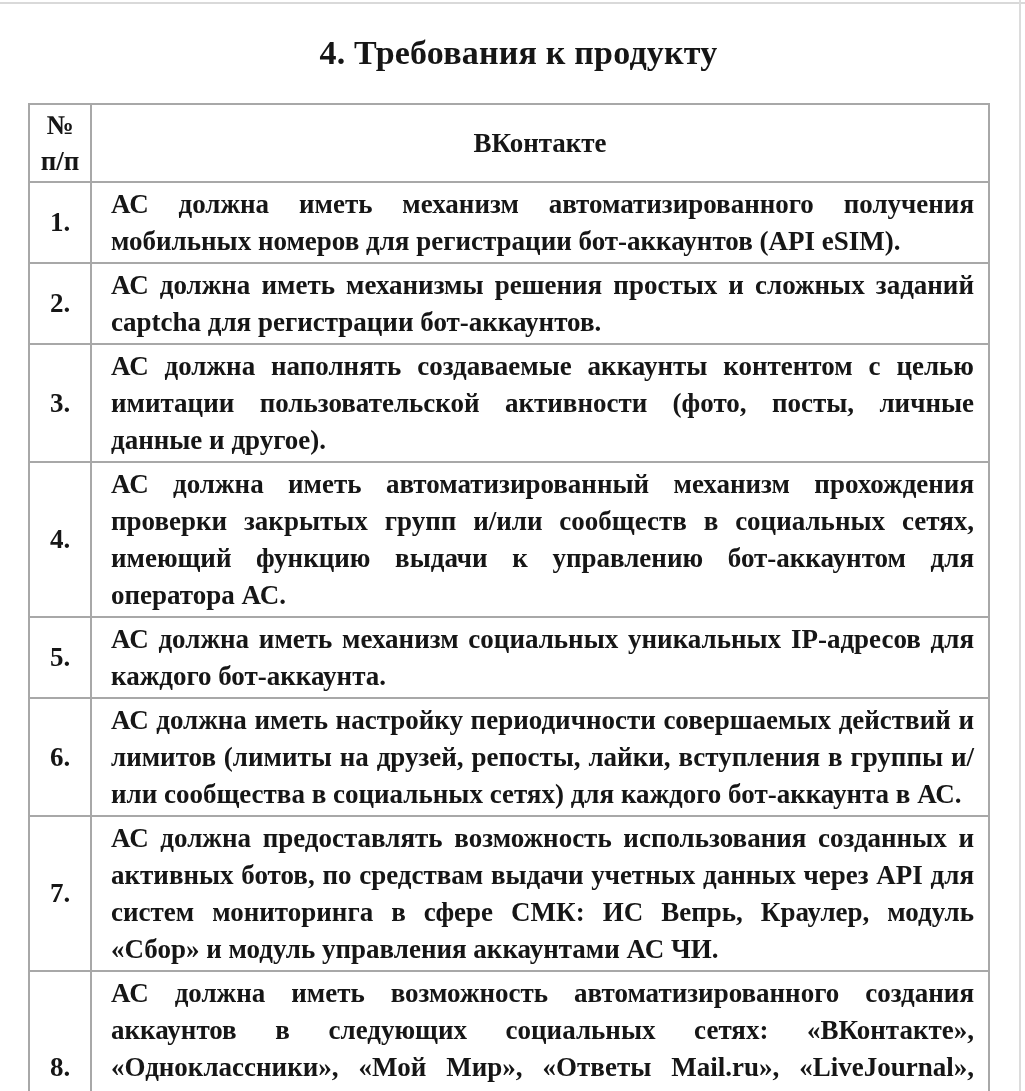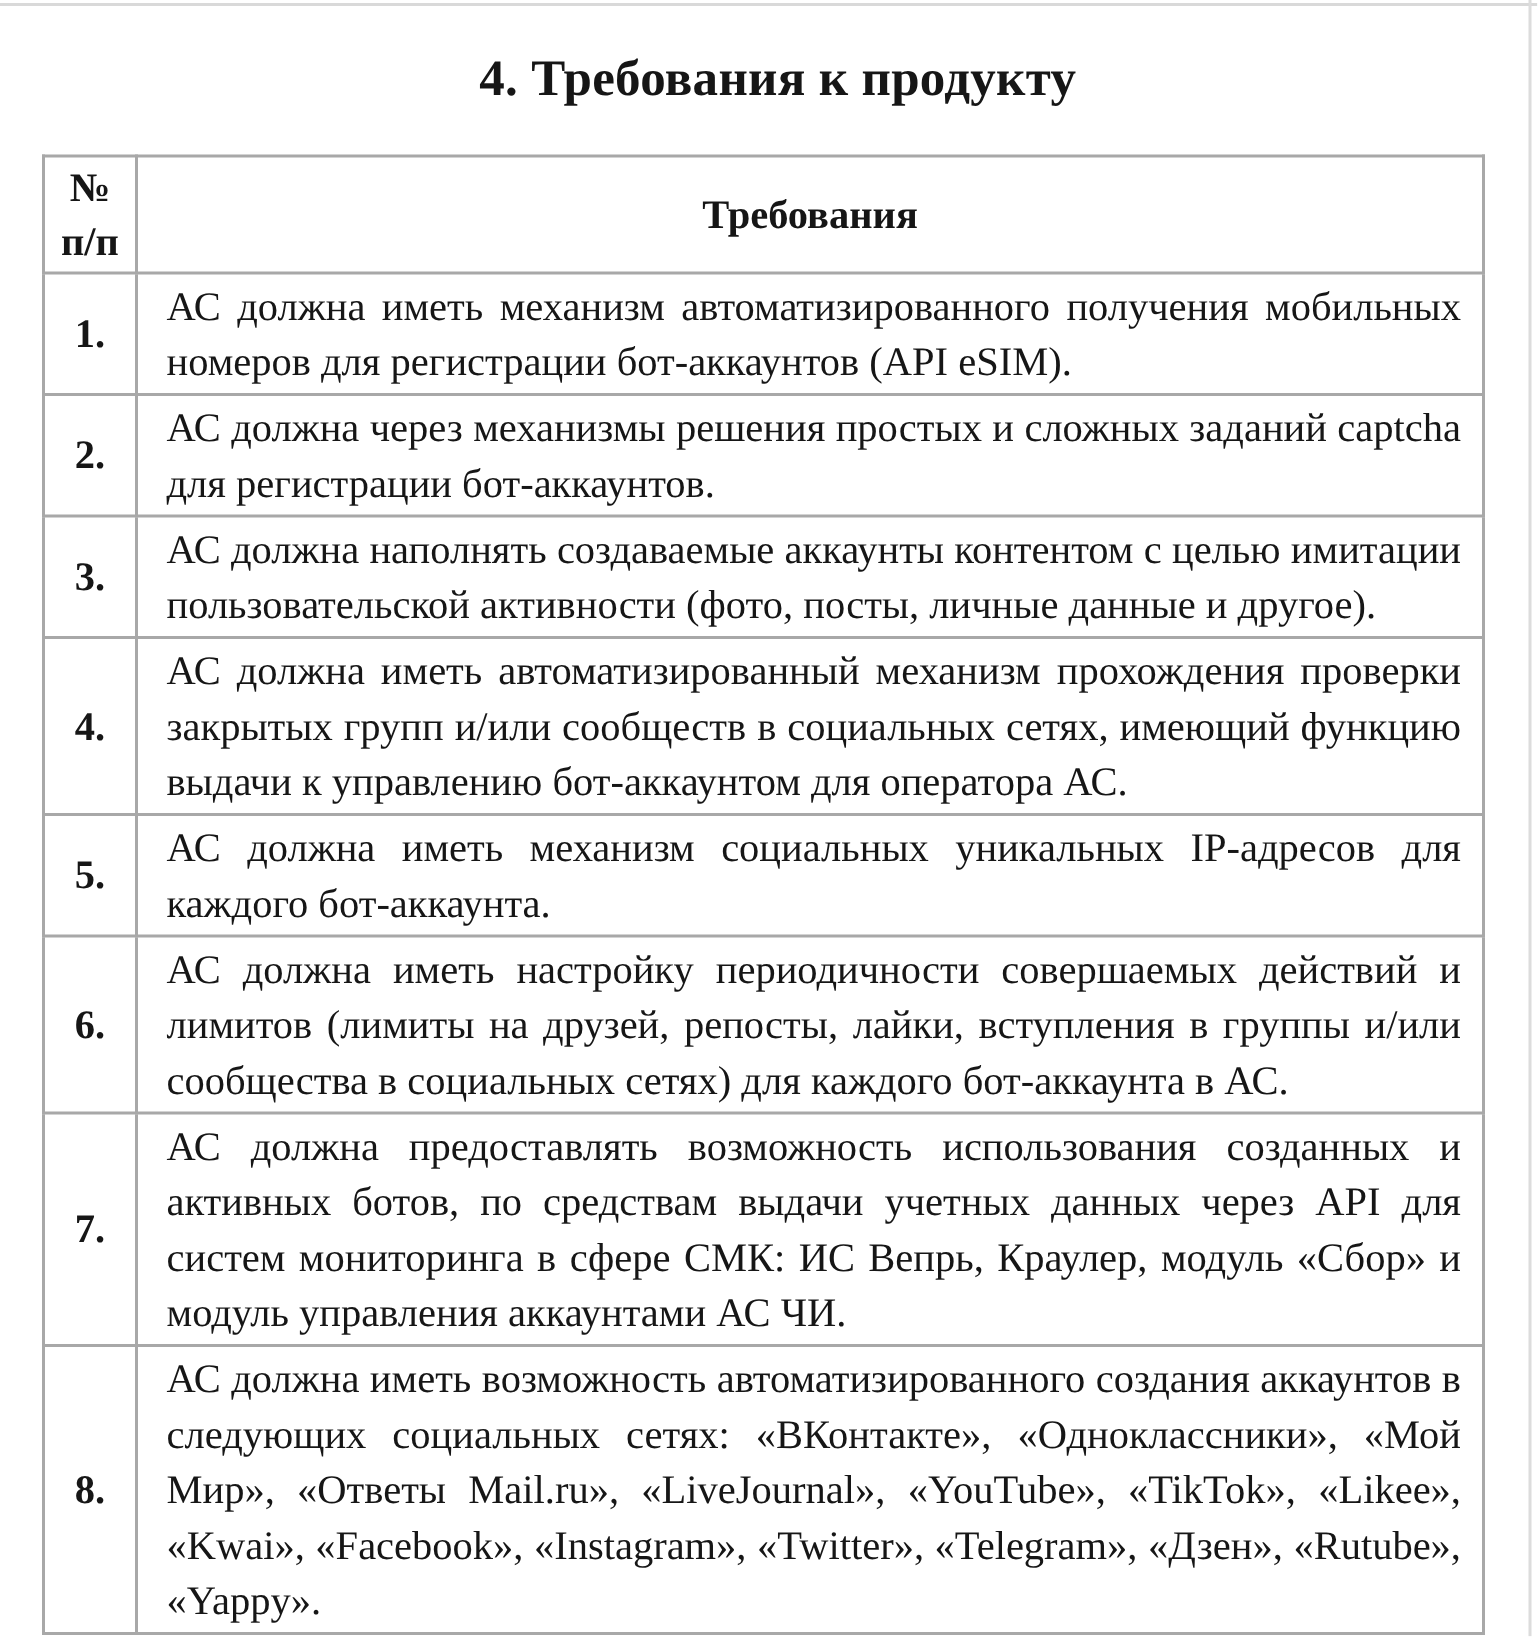--- a/index.html
+++ b/index.html
@@ -68,21 +68,21 @@
   }
   td.cell-num {
     text-align: center;
     vertical-align: middle;
     font-size: 27px;
     font-weight: bold;
     padding: 2px;
   }
   td.cell-req {
     font-size: 27px;
-    font-weight: normal;
+    font-weight: bold;
     line-height: 37px;
     text-align: justify;
     vertical-align: middle;
     padding: 3px 14px 2px 19px;
   }
 </style>
 </head>
 <body>
 
 <div class="page">
@@ -95,31 +95,31 @@
     <colgroup>
       <col class="col-num">
       <col>
     </colgroup>
     <thead>
       <tr>
         <th class="num-stack">
           <span>№</span>
           <span>п/п</span>
         </th>
-        <th>Требования</th>
+        <th>ВКонтакте</th>
       </tr>
     </thead>
     <tbody>
       <tr>
         <td class="cell-num">1.</td>
         <td class="cell-req">АС должна иметь механизм автоматизированного получения мобильных номеров для регистрации бот-аккаунтов (API eSIM).</td>
       </tr>
       <tr>
         <td class="cell-num">2.</td>
-        <td class="cell-req">АС должна через механизмы решения простых и сложных заданий captcha для регистрации бот-аккаунтов.</td>
+        <td class="cell-req">АС должна иметь механизмы решения простых и сложных заданий captcha для регистрации бот-аккаунтов.</td>
       </tr>
       <tr>
         <td class="cell-num">3.</td>
         <td class="cell-req">АС должна наполнять создаваемые аккаунты контентом с целью имитации пользовательской активности (фото, посты, личные данные и другое).</td>
       </tr>
       <tr>
         <td class="cell-num">4.</td>
         <td class="cell-req">АС должна иметь автоматизированный механизм прохождения проверки закрытых групп и/или сообществ в социальных сетях, имеющий функцию выдачи к управлению бот-аккаунтом для оператора АС.</td>
       </tr>
       <tr>

